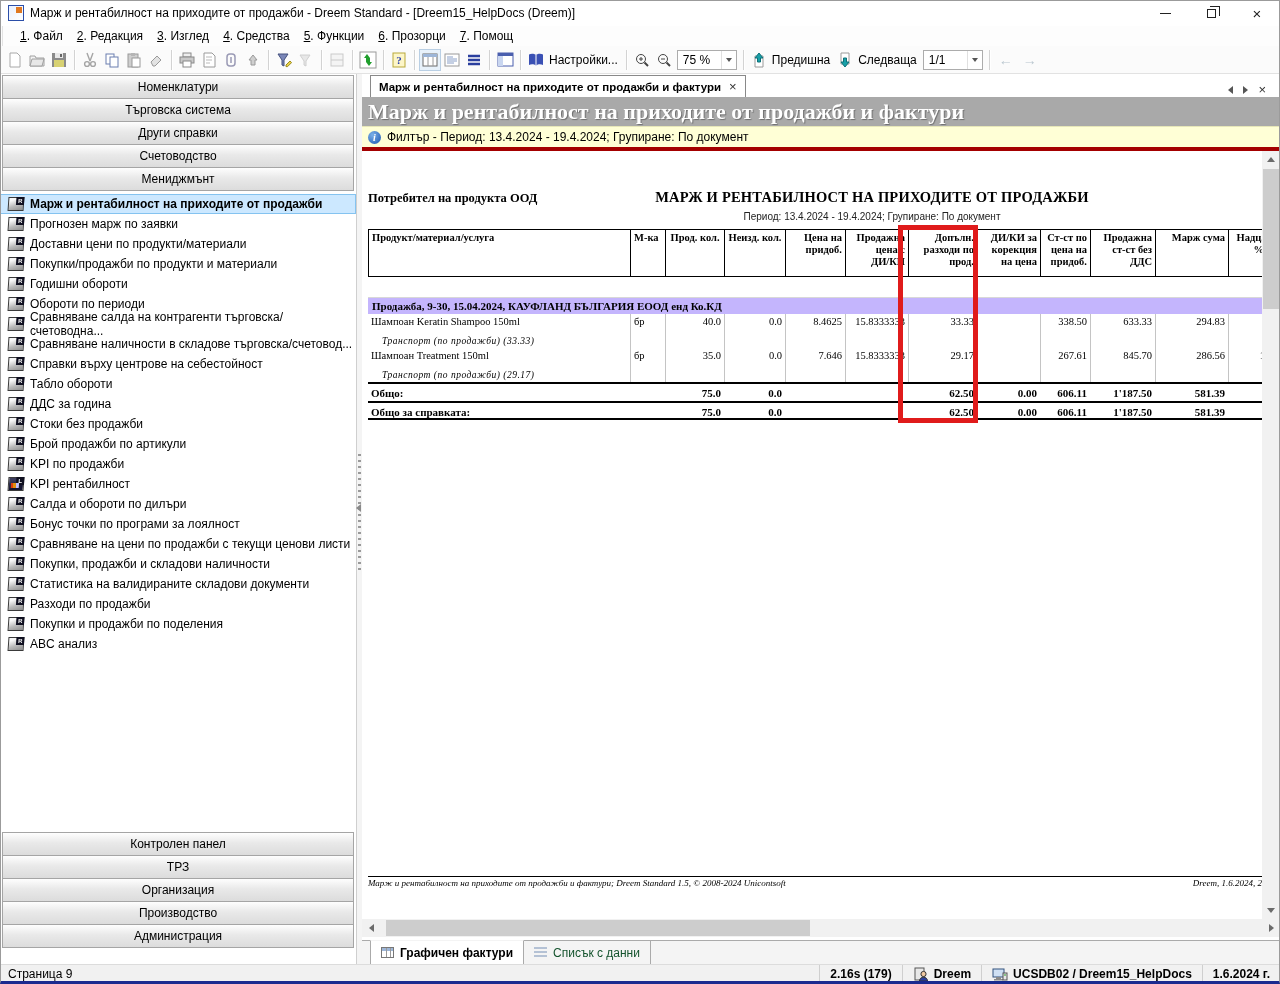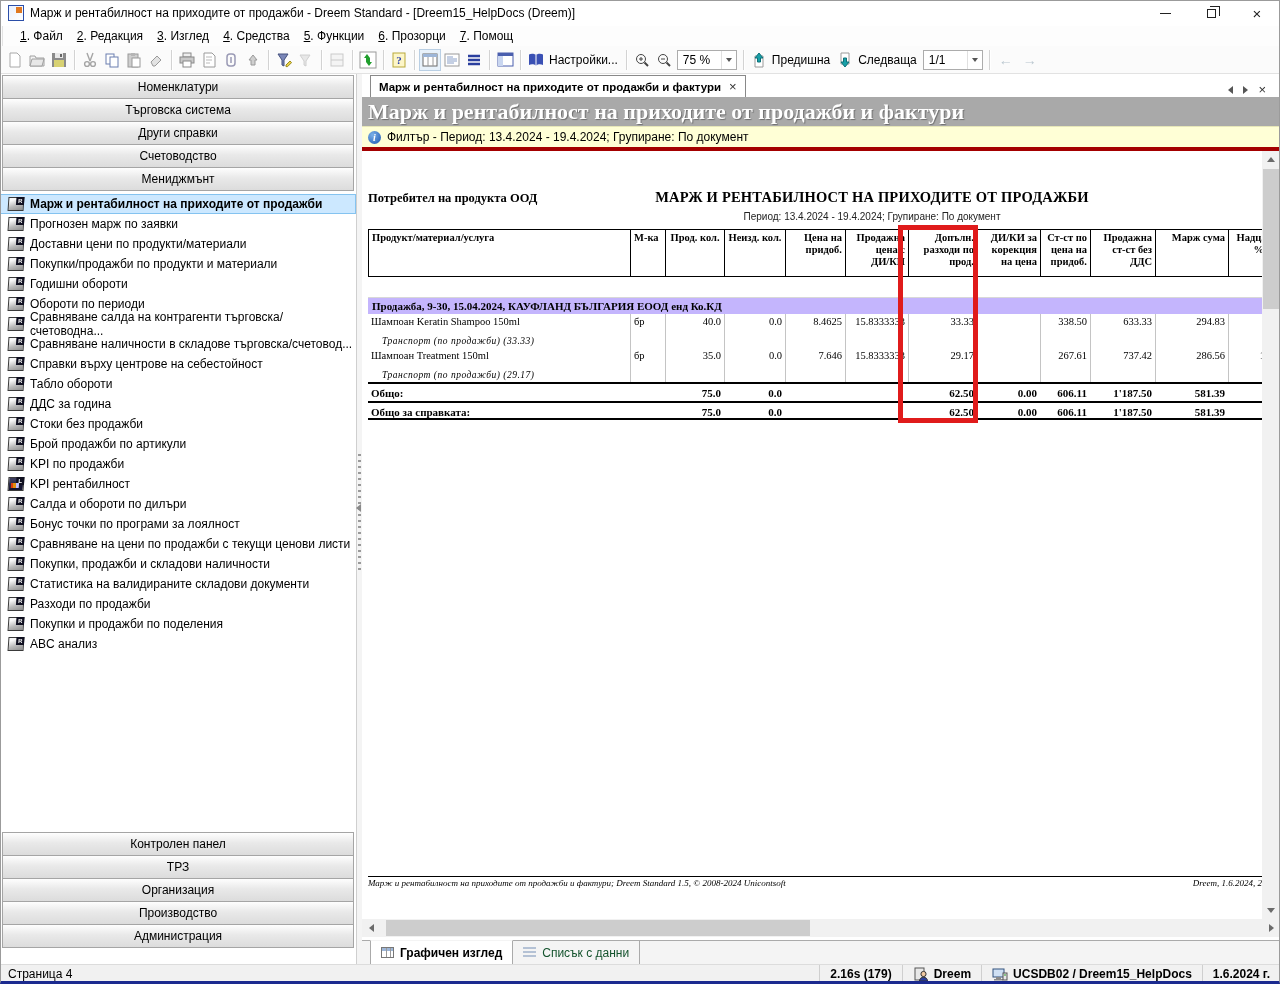--- a/index.html
+++ b/index.html
@@ -597,21 +597,21 @@
           <div class="trow item">
             <div class="cell al" style="width: 262px;">Шампоан Treatment 150ml</div>
             <div class="cell al" style="width: 35px;">бр</div>
             <div class="cell ar" style="width: 59px;">35.0</div>
             <div class="cell ar" style="width: 61px;">0.0</div>
             <div class="cell ar" style="width: 60px;">7.646</div>
             <div class="cell ar" style="width: 63px;">15.8333333</div>
             <div class="cell ar" style="width: 69px;">29.17</div>
             <div class="cell ar" style="width: 63px;"></div>
             <div class="cell ar" style="width: 50px;">267.61</div>
-            <div class="cell ar" style="width: 65px;">737.42</div>
+            <div class="cell ar" style="width: 65px;">845.70</div>
             <div class="cell ar" style="width: 73px;">286.56</div>
             <div class="cell ar" style="width: 40px;">1</div>
           </div>
           <div class="trow note">
             <div class="cell al" style="width: 262px;">Транспорт (по продажби) (29.17)</div>
             <div class="cell al" style="width: 35px;"></div>
             <div class="cell ar" style="width: 59px;"></div>
             <div class="cell ar" style="width: 61px;"></div>
             <div class="cell ar" style="width: 60px;"></div>
             <div class="cell ar" style="width: 63px;"></div>
@@ -675,31 +675,31 @@
       </span>
     <span class="thumb"></span>
     <span class="arrow" style="right:0;">
         <span class="tri sb-tri-r"></span>
       </span>
   </div>
 
   <div class="viewtabs">
     <span class="vtab active">
       <span class="grid-ico"></span>
-      <span>Графичен изглед</span>
+      <span>Графичен фактури</span>
     </span>
     <span class="vtab inactive">
       <span class="list-ico"></span>
       <span>Списък с данни</span>
     </span>
   </div>
 </div>
 
 <div class="statusbar">
-  <span class="st-left">Страница 4</span>
+  <span class="st-left">Страница 9</span>
   <span class="st-right">
     <span class="st-seg">
         <span>2.16s (179)</span>
       </span>
     <span class="st-seg">
       <svg class="ic16" width="16" height="16">
           <rect x="2" y="2" width="9" height="12" fill="#e8e8e8" stroke="#555"></rect>
           <circle cx="10.5" cy="8" r="2.6" fill="#f0c8a0" stroke="#333"></circle>
           <path d="M6.5 15c0-2.4 1.8-3.8 4-3.8s4 1.4 4 3.8z" fill="#2a3f9e" stroke="#333"></path>
         </svg>

